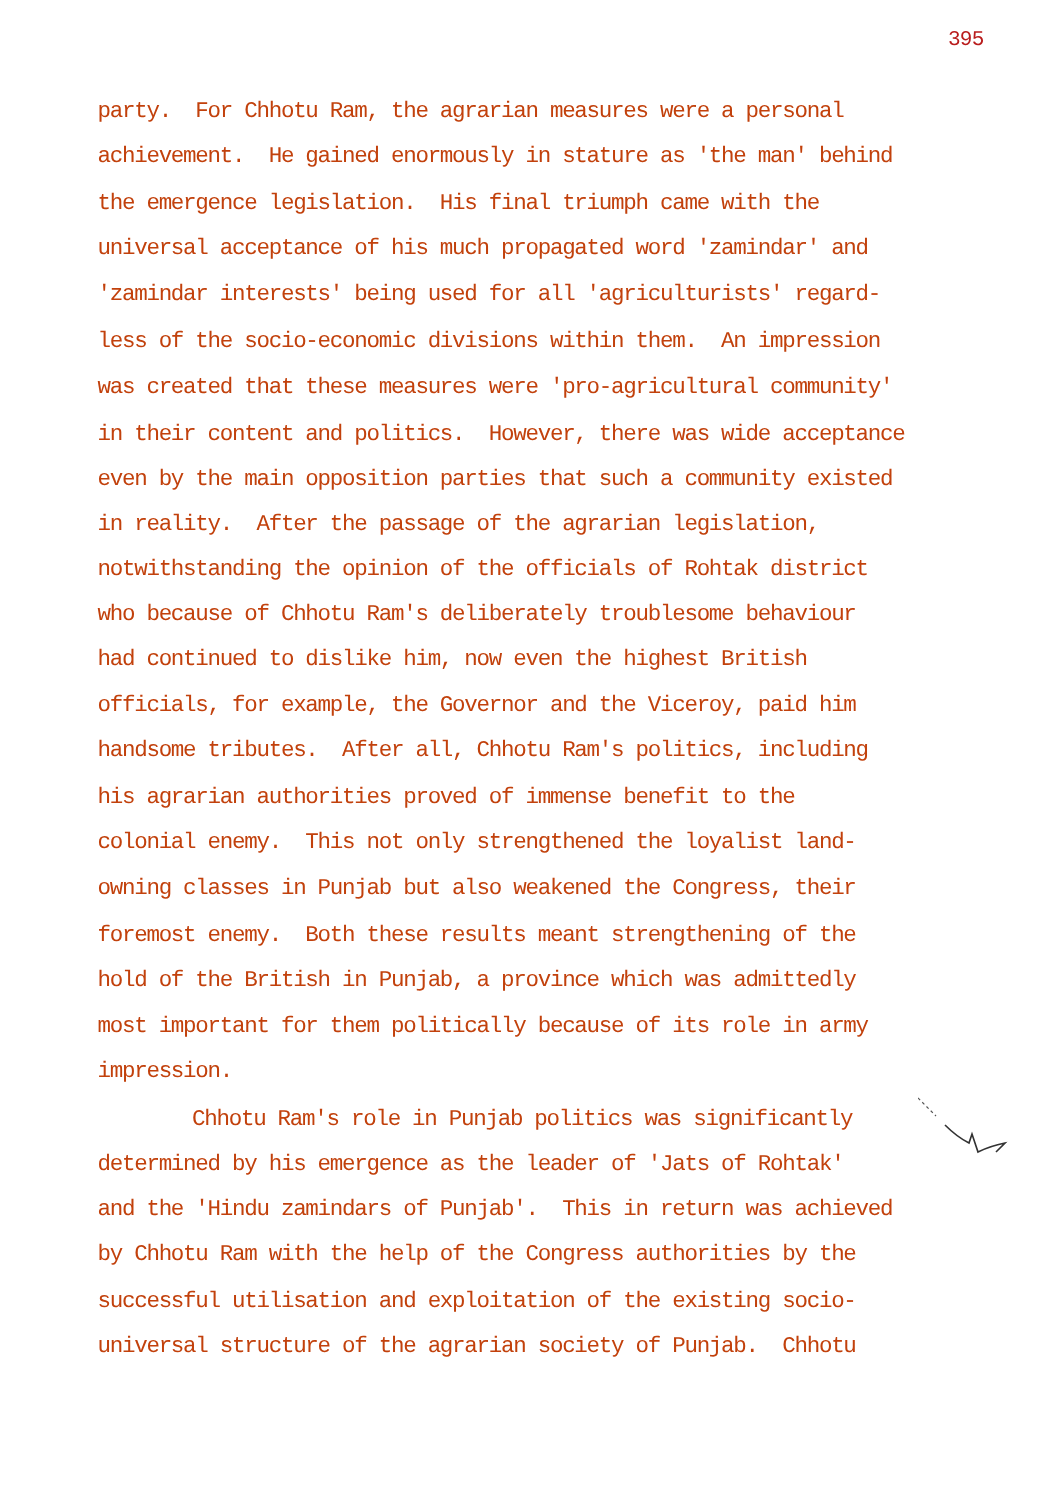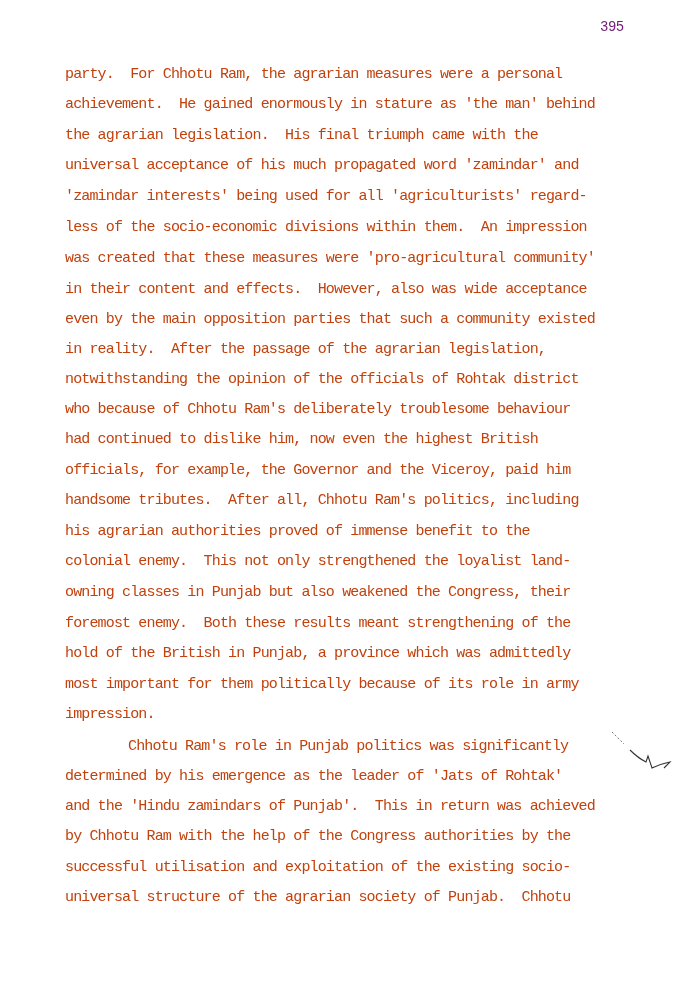--- a/index.html
+++ b/index.html
@@ -11,24 +11,24 @@
       width: 700px;
       height: 992px;
       position: relative;
       overflow: hidden;
       font-family: "Liberation Mono", "DejaVu Sans Mono", monospace;
       color: #1c1c1c;
     }
     .page-number {
       position: absolute;
       top: 19px;
-      left: 600px;
+      left: 632px;
       font-size: 14px;
       letter-spacing: -0.5px;
-      color: #701a75;
+      color: #b91c1c;
     }
     .line {
       position: absolute;
       left: 65px;
       font-size: 15px;
       white-space: pre;
       letter-spacing: -0.85px;
       line-height: 18px;
       color: #c2410c;
     }
@@ -43,26 +43,26 @@
   </style>
 </head>
 <body>
 
 <div>
   <div class="page-number">395</div>
 
   <div>
     <div class="line" style="top:66px">party.  For Chhotu Ram, the agrarian measures were a personal</div>
     <div class="line" style="top:96px">achievement.  He gained enormously in stature as 'the man' behind</div>
-    <div class="line" style="top:127px">the agrarian legislation.  His final triumph came with the</div>
+    <div class="line" style="top:127px">the emergence legislation.  His final triumph came with the</div>
     <div class="line" style="top:157px">universal acceptance of his much propagated word 'zamindar' and</div>
     <div class="line" style="top:188px">'zamindar interests' being used for all 'agriculturists' regard-</div>
     <div class="line" style="top:219px">less of the socio-economic divisions within them.  An impression</div>
     <div class="line" style="top:250px">was created that these measures were 'pro-agricultural community'</div>
-    <div class="line" style="top:281px">in their content and effects.  However, also was wide acceptance</div>
+    <div class="line" style="top:281px">in their content and politics.  However, there was wide acceptance</div>
     <div class="line" style="top:311px">even by the main opposition parties that such a community existed</div>
     <div class="line" style="top:341px">in reality.  After the passage of the agrarian legislation,</div>
     <div class="line" style="top:371px">notwithstanding the opinion of the officials of Rohtak district</div>
     <div class="line" style="top:401px">who because of Chhotu Ram's deliberately troublesome behaviour</div>
     <div class="line" style="top:431px">had continued to dislike him, now even the highest British</div>
     <div class="line" style="top:462px">officials, for example, the Governor and the Viceroy, paid him</div>
     <div class="line" style="top:492px">handsome tributes.  After all, Chhotu Ram's politics, including</div>
     <div class="line" style="top:523px">his agrarian authorities proved of immense benefit to the</div>
     <div class="line" style="top:553px">colonial enemy.  This not only strengthened the loyalist land-</div>
     <div class="line" style="top:584px">owning classes in Punjab but also weakened the Congress, their</div>

